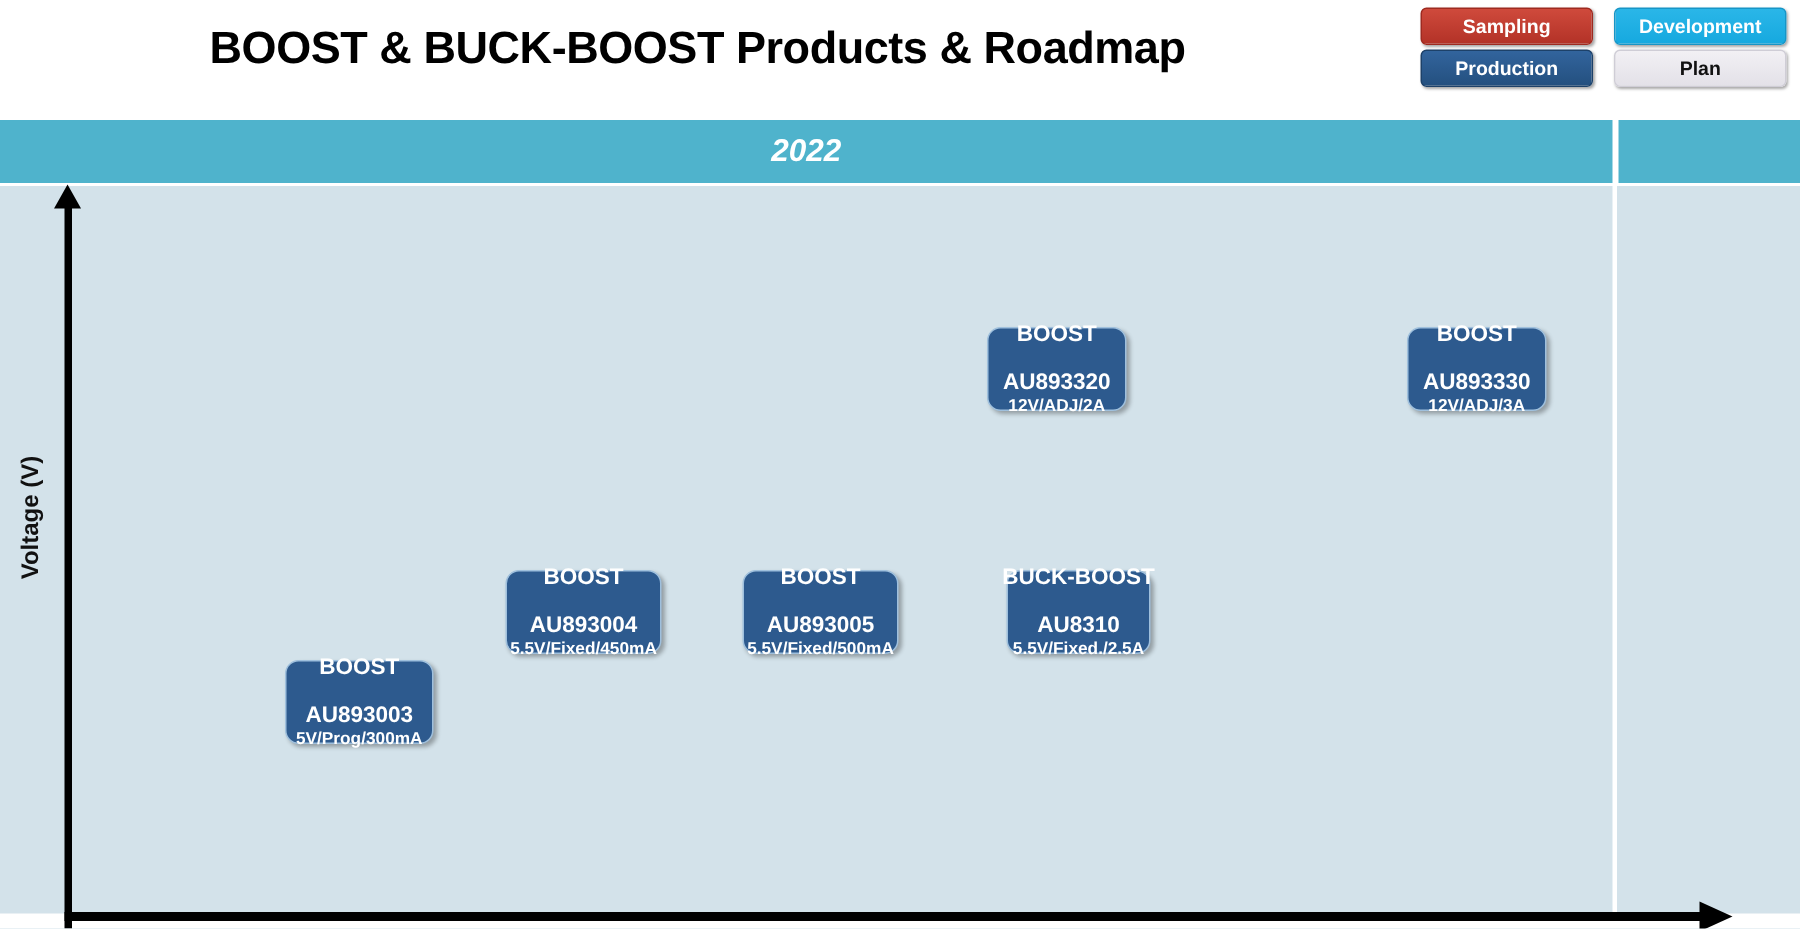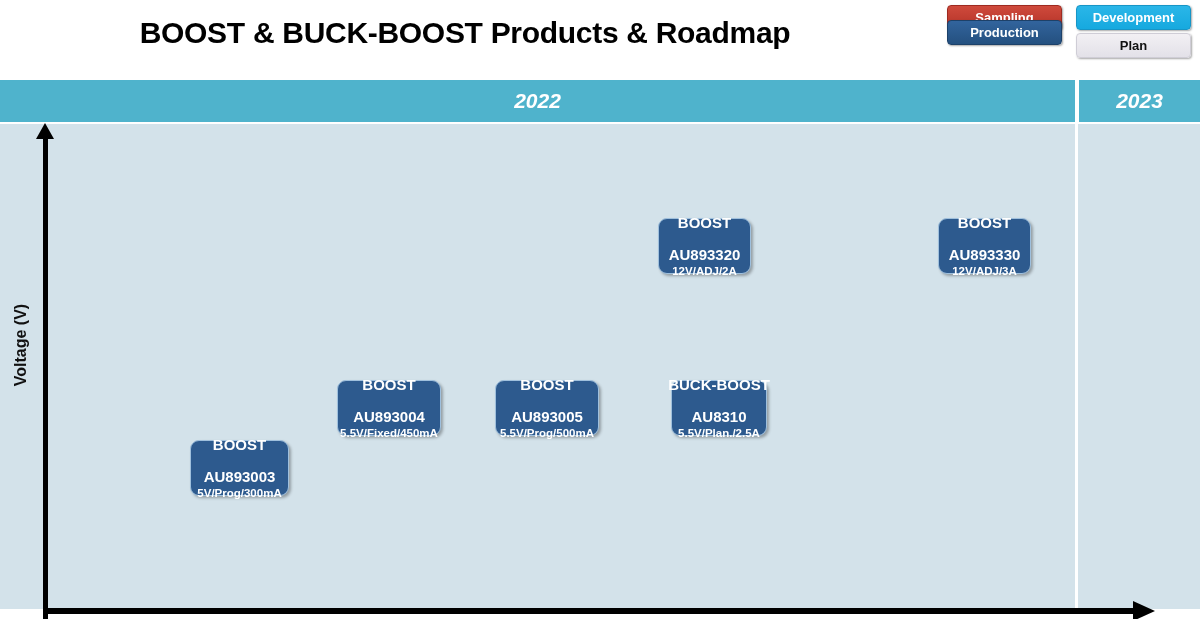--- a/index.html
+++ b/index.html
@@ -70,21 +70,21 @@
     color: #ffffff;
     border: 1px solid #9e2a20;
   }
   .lg-development {
     left: 131px; top: 2px;
     background: linear-gradient(to bottom, #2ab6e8, #16a9df);
     color: #ffffff;
     border: 1px solid #1795c6;
   }
   .lg-production {
-    left: 2px;  top: 17px;
+    left: 2px;  top: 30px;
     background: linear-gradient(to bottom, #32649d, #24507f);
     color: #ffffff;
     border: 1px solid #1d4169;
   }
   .lg-plan {
     left: 131px; top: 30px;
     background: linear-gradient(to bottom, #f2f0f4, #e3e1e8);
     color: #111111;
     border: 1px solid #cfcdd6;
   }
@@ -236,23 +236,20 @@
         <span>Plan</span>
       </div>
     </div>
   </div>
 
   <div class="year-band">
     <div class="year-cell year-2022">
       <span>2022</span>
     </div>
     <div class="year-divider"></div>
-    <div class="year-cell year-2023">
-      <span>2023</span>
-    </div>
   </div>
 
   <div class="plot">
 
     <div class="plot-divider"></div>
 
     <div class="y-axis-line"></div>
     <div class="y-axis-head"></div>
     <div class="x-axis-line"></div>
     <div class="x-axis-head"></div>
@@ -266,26 +263,26 @@
           <div class="pb-line l3">5V/Prog/300mA</div>
         </div>
         <div class="product-box" style="left: 337px; top: 256px; width: 104px; height: 56px;">
           <div class="pb-line l1">BOOST</div>
           <div class="pb-line l2">AU893004</div>
           <div class="pb-line l3">5.5V/Fixed/450mA</div>
         </div>
         <div class="product-box" style="left: 495px; top: 256px; width: 104px; height: 56px;">
           <div class="pb-line l1">BOOST</div>
           <div class="pb-line l2">AU893005</div>
-          <div class="pb-line l3">5.5V/Prog/500mA</div>
+          <div class="pb-line l3">5.5V/Fixed/500mA</div>
         </div>
         <div class="product-box" style="left: 671px; top: 256px; width: 96px; height: 56px;">
           <div class="pb-line l1">BUCK-BOOST</div>
           <div class="pb-line l2">AU8310</div>
-          <div class="pb-line l3">5.5V/Plan./2.5A</div>
+          <div class="pb-line l3">5.5V/Fixed./2.5A</div>
         </div>
         <div class="product-box" style="left: 658px; top: 94px; width: 93px; height: 56px;">
           <div class="pb-line l1">BOOST</div>
           <div class="pb-line l2">AU893320</div>
           <div class="pb-line l3">12V/ADJ/2A</div>
         </div>
         <div class="product-box" style="left: 938px; top: 94px; width: 93px; height: 56px;">
           <div class="pb-line l1">BOOST</div>
           <div class="pb-line l2">AU893330</div>
           <div class="pb-line l3">12V/ADJ/3A</div>

